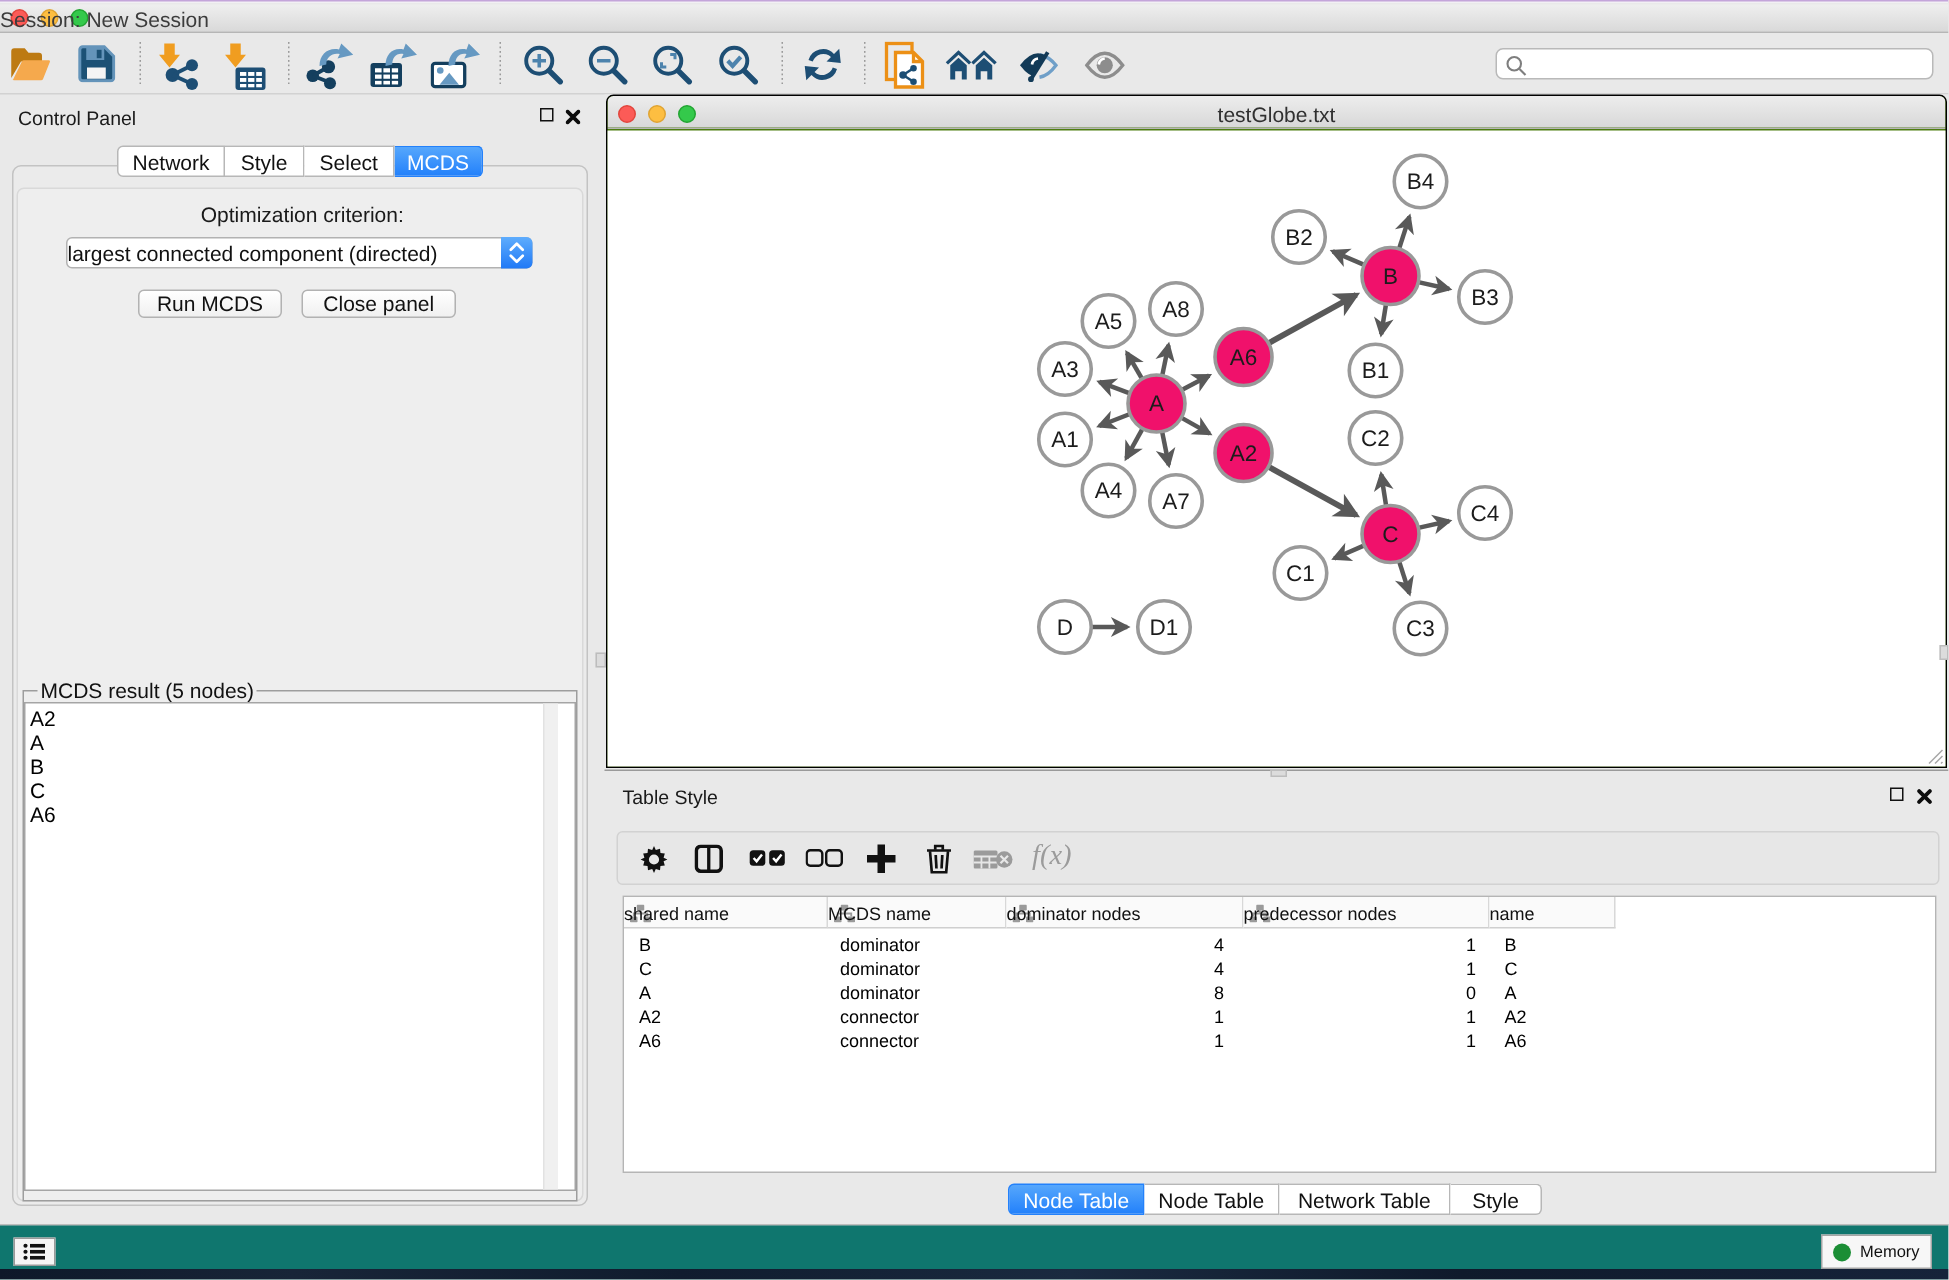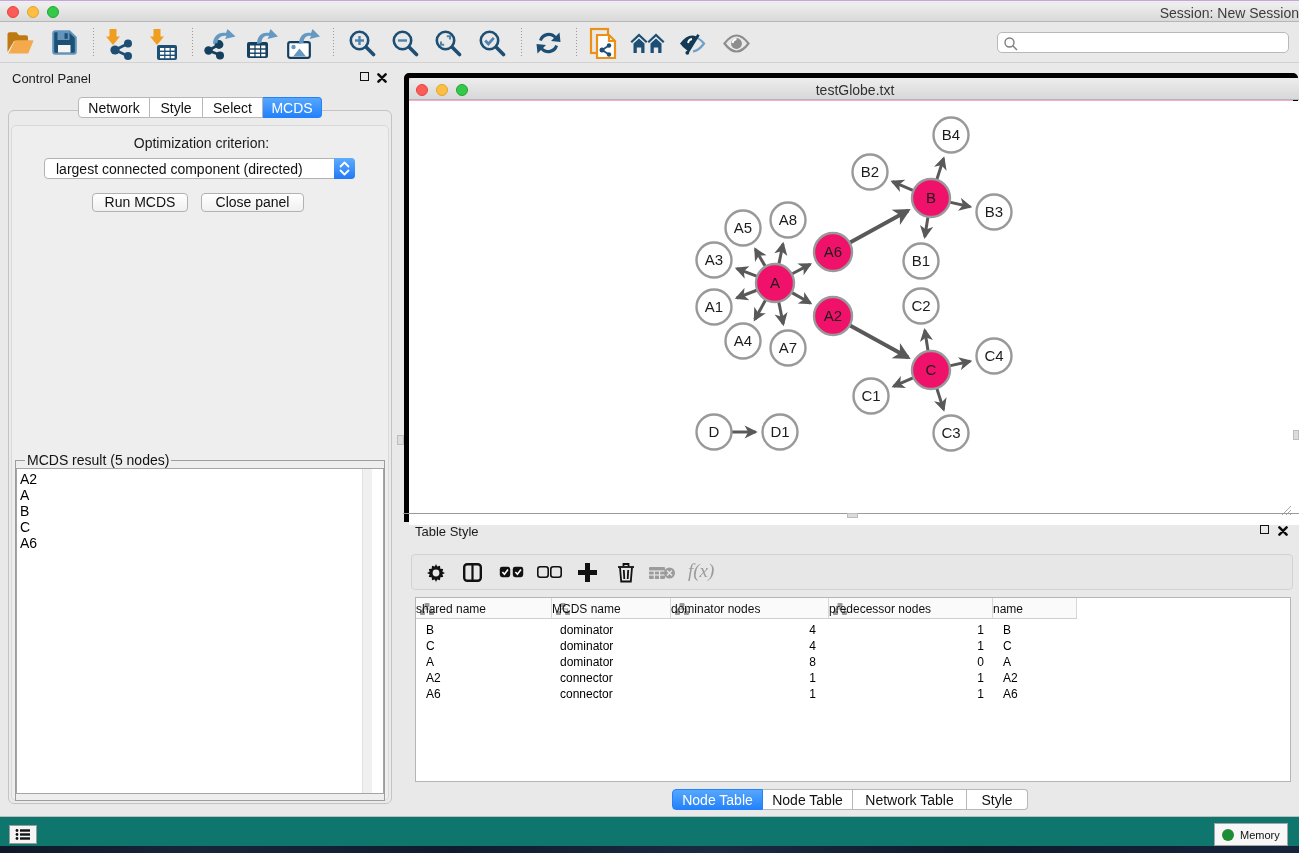--- a/index.html
+++ b/index.html
@@ -5,48 +5,48 @@
 .abs{position:absolute}
 #stage{position:relative;width:1299px;height:853px;opacity:0.999}
 
 #purple{left:0;top:0;width:1299px;height:2px;background:#c4a5da;border-bottom:1px solid #f2f0f4}
 
 #titlebar{left:0;top:3px;width:1299px;height:19px;background:linear-gradient(#efefef,#d9d9d9);border-bottom:1px solid #b6b6b6}
 .light{position:absolute;width:12px;height:12px;border-radius:50%;top:3px}
 #titlebar .r{left:7px;background:#fc5b57;border:1px solid #e2463d}
 #titlebar .y{left:27px;background:#fdbe41;border:1px solid #e0a432}
 #titlebar .g{left:47px;background:#34c94b;border:1px solid #22a532}
-#titlebar .t{position:absolute;left:0;right:0;top:2px;text-align:right;font-size:14px;color:#3c3c3c}
+#titlebar .t{position:absolute;left:0;right:0;top:2px;text-align:left;font-size:14px;color:#3c3c3c}
 
 #toolbar{left:0;top:22px;width:1299px;height:41px;background:#e9e9e9;border-bottom:1px solid #d2d2d2}
 .tsep{position:absolute;top:6px;height:28px;width:1px;background-image:linear-gradient(#9a9a9a 33%, rgba(0,0,0,0) 0%);background-size:1px 3px}
 .ticon{position:absolute;top:0}
 #searchbox{position:absolute;left:997px;top:10px;width:292px;height:21px;background:#fff;border:1px solid #b9b9b9;border-radius:5px}
 
 #cpanel{left:0;top:63px;width:403px;height:753px}
 #cphead{position:absolute;left:12px;top:8px;font-size:13px;color:#1a1a1a}
 .minibtns{position:absolute;top:9px;font-size:12px;color:#111}
 #cptabs{position:absolute;left:78px;top:34px;height:21px;display:flex}
 .seg{height:21px;font-size:14px;color:#111;background:#fff;border:1px solid #b7b7b7;border-left:none;display:flex;align-items:center;justify-content:center}
 .seg.first{border-left:1px solid #b7b7b7;border-radius:4px 0 0 4px}
 .seg.last{border-radius:0 4px 4px 0}
 .seg.sel{background:linear-gradient(#56a7fc,#2381fb);color:#fff;border-color:#2381fb}
 #cpouter{position:absolute;left:8px;top:47px;width:384px;height:694px;border:1px solid #c3c3c3;border-radius:6px;background:#ebebeb}
 #cpinner{position:absolute;left:11px;top:62px;width:378px;height:676px;border:1px solid #d9d9d9;border-radius:5px;background:#eee}
 #optlabel{position:absolute;left:0;width:403px;top:72px;text-align:center;font-size:14px;color:#1a1a1a}
-#combo{position:absolute;left:44px;top:95px;width:311px;height:21px;background:#fff;border:1px solid #b2b2b2;border-radius:4px;font-size:14px;color:#111;line-height:20px;padding-left:11px}
+#combo{position:absolute;left:44px;top:95px;width:311px;height:21px;background:#fff;border:1px solid #b2b2b2;border-radius:4px;font-size:14px;color:#111;line-height:20px;}
 #combostep{position:absolute;right:-1px;top:-1px;width:21px;height:21px;border-radius:0 4px 4px 0;background:linear-gradient(#5fadfd,#2079f6)}
 .btn{position:absolute;height:19px;background:linear-gradient(#ffffff,#f0f0f0);border:1px solid #b2b2b2;border-radius:4px;font-size:14px;color:#111;text-align:center;line-height:17px}
 #fieldset{position:absolute;left:15px;top:397px;width:370px;height:341px;border:1px solid #9d9d9d}
 #fslegend{position:absolute;left:9px;top:-9px;background:#eee;padding:0 2px;font-size:14px;color:#111}
 #mcdslist{position:absolute;left:0;top:7px;width:368px;height:326px;background:#fff;border:1px solid #a5a5a5;box-sizing:border-box;font-size:14px;color:#000;padding:2px 0 0 3px;line-height:16px}
 #mcdstrack{position:absolute;right:11px;top:0;width:10px;height:324px;background:#f0f0f0;border-left:1px solid #e2e2e2}
 
 #desktop{left:403px;top:63px;width:896px;height:450px;background:#e9e9e9}
-#netframe{position:absolute;left:1px;top:10px;width:894px;height:449px;border:5px solid #000000;border-radius:5px 5px 0 0;background:#f9a8d4}
+#netframe{position:absolute;left:1px;top:0;width:894px;height:449px;border:1px solid #000000;border-radius:5px 5px 0 0;background:#4d7c0f}
 #nettitle{position:absolute;left:0;top:0;width:892px;height:22px;background:linear-gradient(#ededed,#d8d8d8);border-bottom:1px solid #b5b5b5;border-radius:4px 4px 0 0}
 #nettitle .r{top:6px;left:7px;background:#fc5b57;border:1px solid #e2463d}
 #nettitle .y{top:6px;left:27px;background:#fdbe41;border:1px solid #e0a432}
 #nettitle .g{top:6px;left:47px;background:#34c94b;border:1px solid #22a532}
 #nettitle .t{position:absolute;left:0;right:0;top:4px;text-align:center;font-size:14px;color:#303030}
 #netcanvas{position:absolute;left:0;top:23px;width:892px;height:424px;background:#fff}
 
 #vhandle{left:397px;top:435px;width:7px;height:10px;background:#dcdcdc;border:1px solid #bdbdbd}
 #hsplit{left:403px;top:513px;width:896px;height:1px;background:#9a9a9a}
 #hhandle{left:847px;top:513px;width:11px;height:5px;background:#dcdcdc;border:1px solid #bdbdbd}

